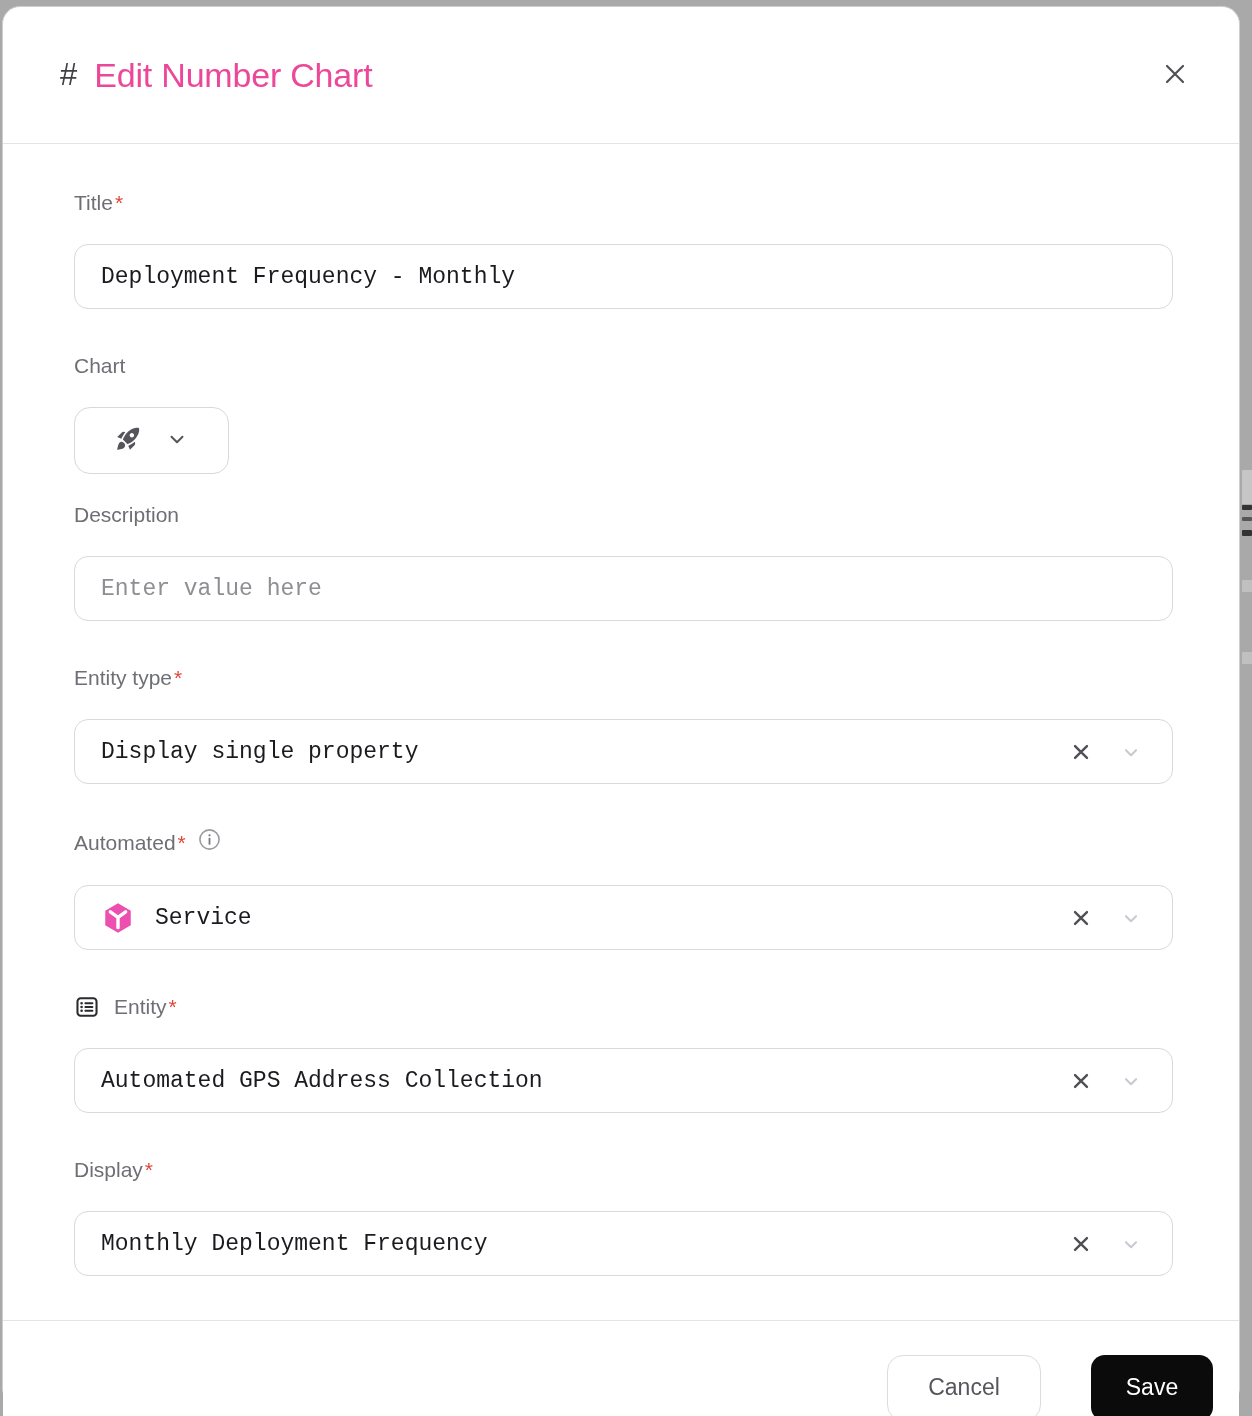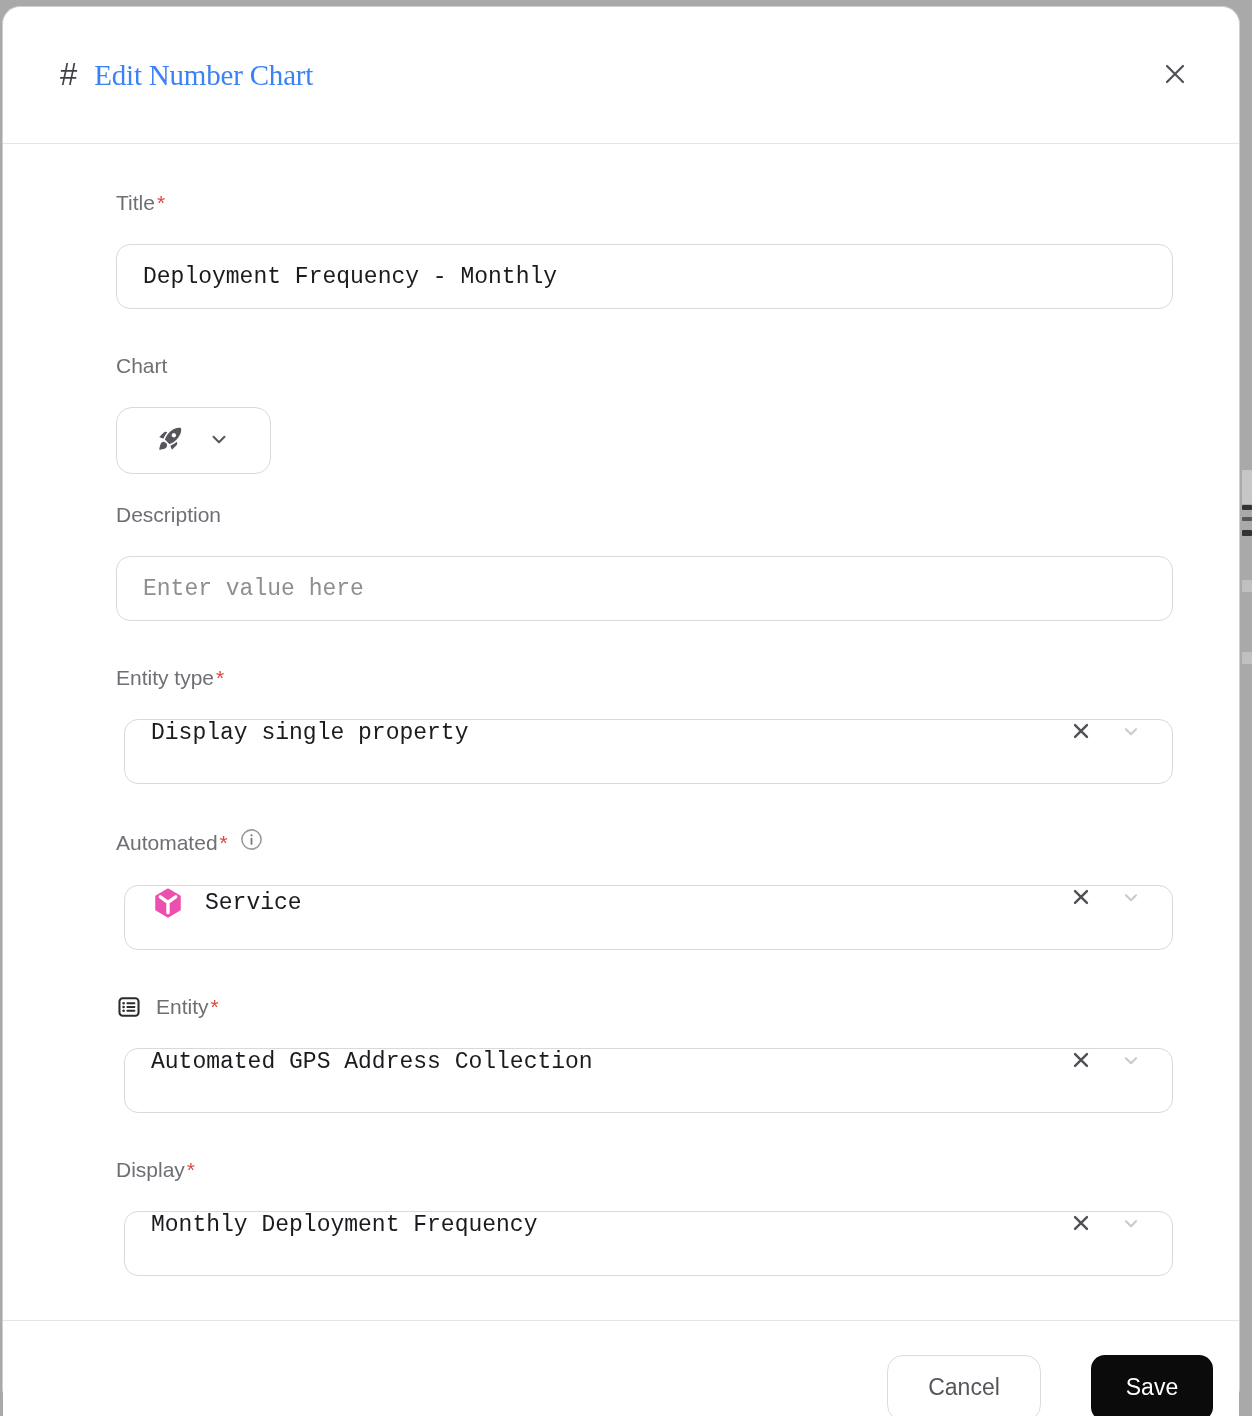--- a/index.html
+++ b/index.html
@@ -29,35 +29,34 @@
     padding: 0 42px 0 57px;
     border-bottom: 1px solid #e4e4e6;
   }
   .hash-glyph {
     font-size: 31px;
     color: #3f3f44;
     margin-right: 17px;
     font-weight: 400;
   }
   .modal-title {
-    font-size: 29px;
-    color: #3b82f6;
+    font-size: 34px;
+    color: #ec4899;
     font-weight: 500;
     letter-spacing: -0.2px;
-    font-family: Liberation Serif, serif;
   }
   .close-btn {
     margin-left: auto;
     width: 44px; height: 44px;
     display: flex; align-items: center; justify-content: center;
     background: none; border: none; cursor: pointer;
   }
   
   .modal-body {
-    padding: 46px 66px 0 113px;
+    padding: 46px 66px 0 71px;
     flex: 1 1 auto;
   }
   .field { margin-bottom: 44px; }
   .field.icon-field { margin-bottom: 28px; }
   .field-label {
     display: flex;
     align-items: center;
     font-size: 21px;
     color: #6e6f75;
     margin-bottom: 28px;
@@ -77,24 +76,23 @@
     border: none; outline: none; background: transparent;
     font-family: inherit;
     font-size: 23px;
     color: #1b1b1f;
     padding: 0 26px;
     border-radius: inherit;
   }
   .text-input input::placeholder { color: #8e8e93; opacity: 1; }
   .select-box {
     display: flex;
-    align-items: flex-start;
+    align-items: center;
     padding: 0 30px 0 26px;
     cursor: pointer;
-    margin-left: 8px;
   }
   .select-value {
     font-size: 23px;
     color: #1b1b1f;
     flex: 1 1 auto;
     display: flex;
     align-items: center;
     gap: 20px;
   }
   .icon-btn {

